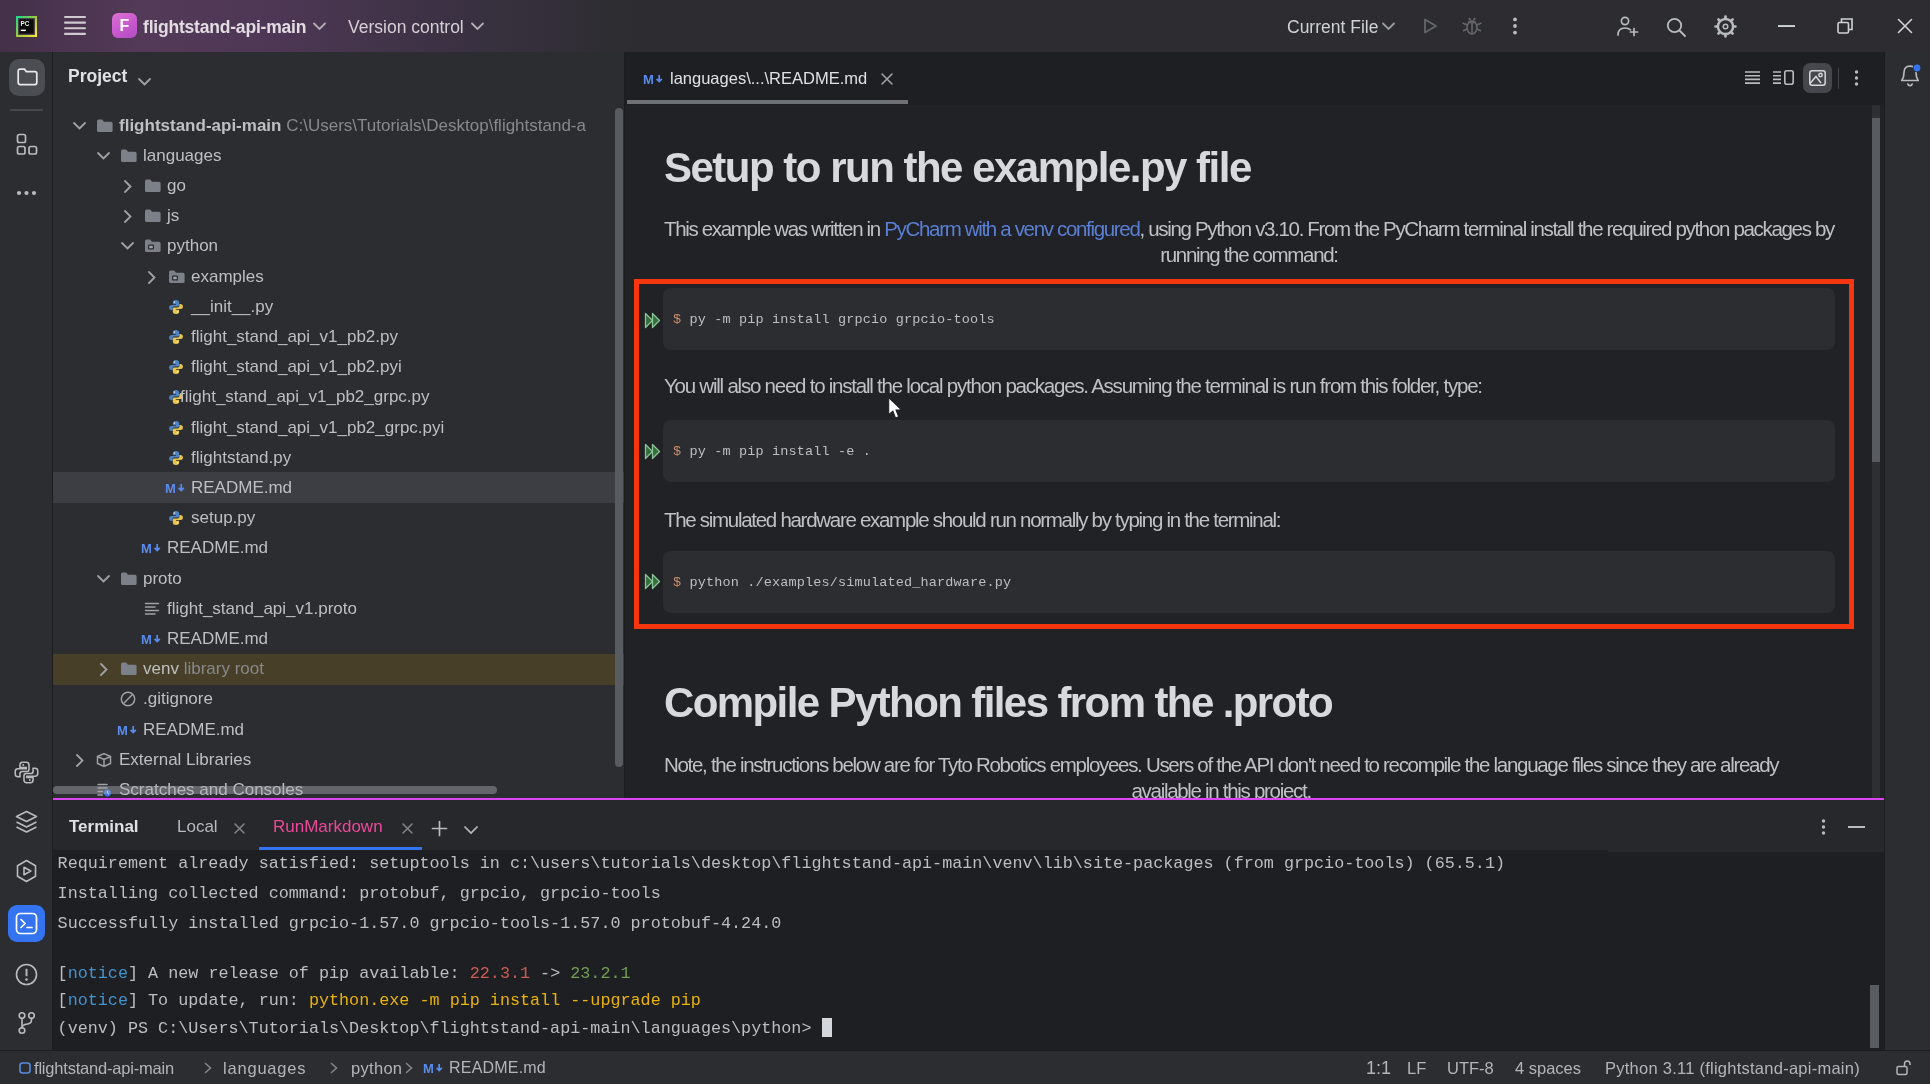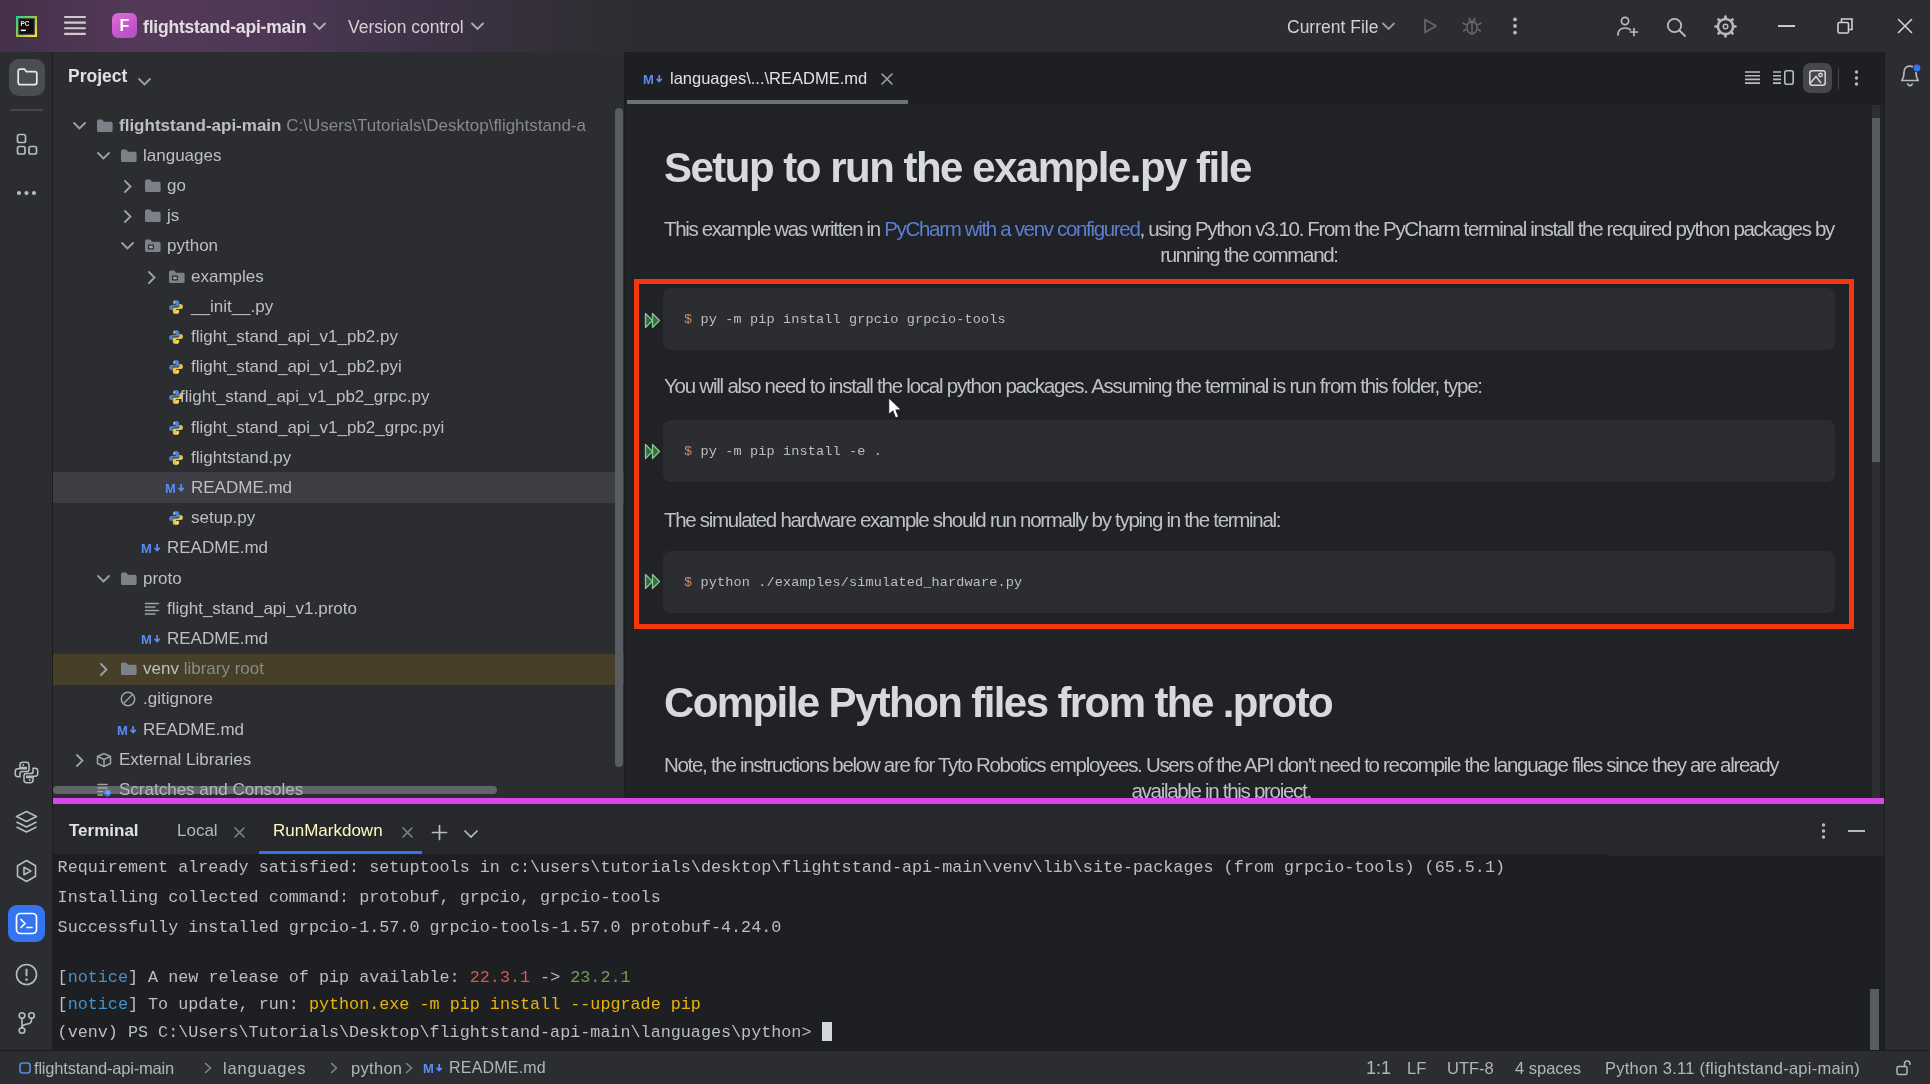--- a/index.html
+++ b/index.html
@@ -25,28 +25,28 @@
   .row .dim { color:#87898d; }
   .chev { position:absolute; top:50%; transform:translateY(-50%); }
   .ticon { position:absolute; top:50%; transform:translateY(-50%); }
 
   
   #editor { position:absolute; left:625px; top:52px; width:1259px; height:746px; background:#1f2124; }
   #tabbar { position:absolute; left:0; top:0; width:1259px; height:53px; background:#1e1f22; }
   #mdbody { position:absolute; left:0; top:53px; width:1259px; height:693px; background:#212226; overflow:hidden; }
   .mdtext { position:absolute; color:#bfc1c7; font-size:20.5px; line-height:25.6px; white-space:nowrap;text-align:center; }
   .codebox { position:absolute; left:38px; width:1172px; height:62px; background:#2b2d30; border-radius:8px; }
-  .codebox .code { position:absolute; left:21px; top:50%; transform:translateY(-50%); font-family:"Liberation Mono",monospace; font-size:13.5px; letter-spacing:0.15px; color:#bcbec4; white-space:pre; }
+  .codebox .code { position:absolute; left:10px; top:50%; transform:translateY(-50%); font-family:"Liberation Mono",monospace; font-size:13.5px; letter-spacing:0.15px; color:#bcbec4; white-space:pre; }
   .codebox .dollar { color:#cf8e6d; }
 
   
   #rightstripe { position:absolute; left:1884px; top:52px; width:46px; height:998px; background:#2b2d30; border-left:1px solid #1c1d1f; }
 
   
-  #terminal { position:absolute; left:53px; top:798px; width:1831px; height:252px; background:#1e1f22; border-top:6px solid #d946ef; }
+  #terminal { position:absolute; left:53px; top:798px; width:1831px; height:252px; background:#1e1f22; border-top:2px solid #d946ef; }
   #termhead { position:absolute; left:0; top:0; width:1831px; height:52px; background:#26282b; }
   #termbody { position:absolute; left:0; top:50px; width:1555px; height:200px; background:#1e1f22; }
   .tline { position:absolute; left:4.6px; font-family:"Liberation Mono",monospace; font-size:16.75px; line-height:27.5px; color:#bcbec4; white-space:pre; }
 
   
   #statusbar { position:absolute; left:0; top:1050px; width:1930px; height:34px; background:#2b2d30; border-top:1px solid #1c1d1f; }
   #statusbar .sitem { position:absolute; top:50%; transform:translateY(-50%); font-size:16px; color:#b2b5bb; white-space:pre; }
 </style>
 </head>
 <body>
@@ -545,21 +545,21 @@
     <circle cx="19" cy="5" r="3.4" fill="#3574f0"></circle>
   </svg>
 </div>
 <div id="terminal">
   <div id="termhead">
     <div class="abs" style="left:16px;top:17px;font-size:17px;font-weight:bold;color:#dfe1e5">Terminal</div>
     <div class="abs" style="left:124px;top:17px;font-size:17px;color:#b4b8bf">Local</div>
     <svg class="abs" style="left:180px;top:22px" width="13" height="13" viewBox="0 0 13 13">
         <path d="M2 2 L11 11 M11 2 L2 11" stroke="#81858c" stroke-width="1.5" stroke-linecap="round"></path>
       </svg>
-    <div class="abs" style="left:220px;top:17px;font-size:17px;color:#fef9c3">RunMarkdown</div>
+    <div class="abs" style="left:220px;top:17px;font-size:17px;color:#ec4899">RunMarkdown</div>
     <svg class="abs" style="left:348px;top:22px" width="13" height="13" viewBox="0 0 13 13">
         <path d="M2 2 L11 11 M11 2 L2 11" stroke="#81858c" stroke-width="1.5" stroke-linecap="round"></path>
       </svg>
     <div class="abs" style="left:206px;top:47px;width:163px;height:4px;background:#3574f0"></div>
     <svg class="abs" style="left:378px;top:20px" width="17" height="17" viewBox="0 0 17 17">
         <path d="M8.5 1.5 L8.5 15.5 M1.5 8.5 L15.5 8.5" stroke="#b8bbc0" stroke-width="1.7" stroke-linecap="round"></path>
       </svg>
     <svg class="abs" style="left:410px;top:25px" width="16" height="10" viewBox="0 0 16 10">
         <path d="M2 2 L8 8 L14 2" fill="none" stroke="#b8bbc0" stroke-width="1.7" stroke-linecap="round"></path>
       </svg>

